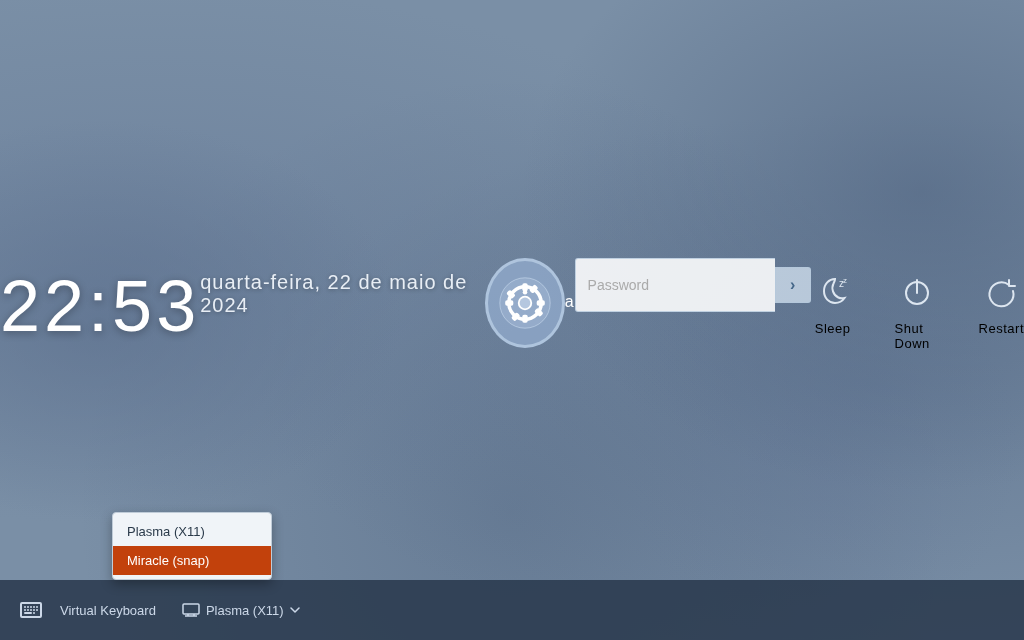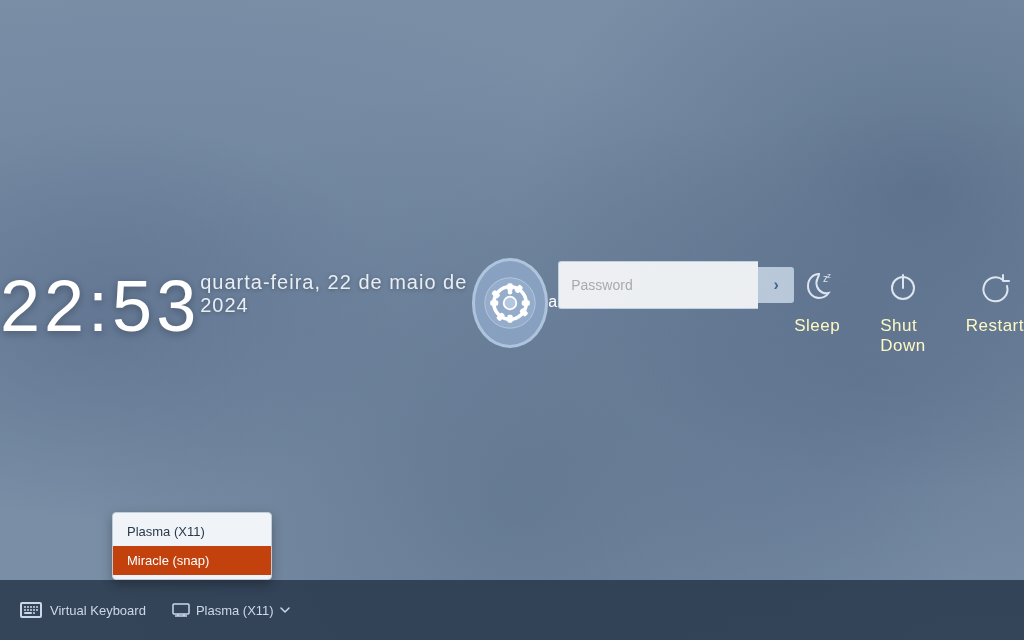--- a/index.html
+++ b/index.html
@@ -91,21 +91,21 @@
 
     .password-row {
       display: flex;
       align-items: center;
       gap: 0;
       margin-bottom: 50px;
     }
 
     .password-input {
       width: 200px;
-      height: 48px;
+      height: 54px;
       background: rgba(255,255,255,0.88);
       border: 1px solid rgba(180,200,220,0.8);
       border-right: none;
       border-radius: 3px 0 0 3px;
       padding: 0 12px;
       font-size: 14px;
       color: #555;
       outline: none;
     }
 
@@ -146,43 +146,43 @@
 
     .action-icon {
       width: 44px;
       height: 44px;
       display: flex;
       align-items: center;
       justify-content: center;
     }
 
     .action-label {
-      font-size: 17px;
+      font-size: 13px;
       font-weight: 300;
-      color: #fef9c3;
+      color: #000000;
       letter-spacing: 0.5px;
     }
 
     
     .bottom-bar {
       position: absolute;
       bottom: 0;
       left: 0;
       right: 0;
       height: 60px;
       background: rgba(40,55,75,0.85);
       display: flex;
       align-items: center;
       padding: 0 12px;
     }
 
     .virtual-keyboard-btn {
       display: flex;
       align-items: center;
-      gap: 8px;
+      gap: 18px;
       color: #ccd8e8;
       font-size: 13px;
       cursor: pointer;
       padding: 4px 8px;
     }
 
     .keyboard-icon {
       width: 22px;
       height: 16px;
       border: 2px solid #ccd8e8;

